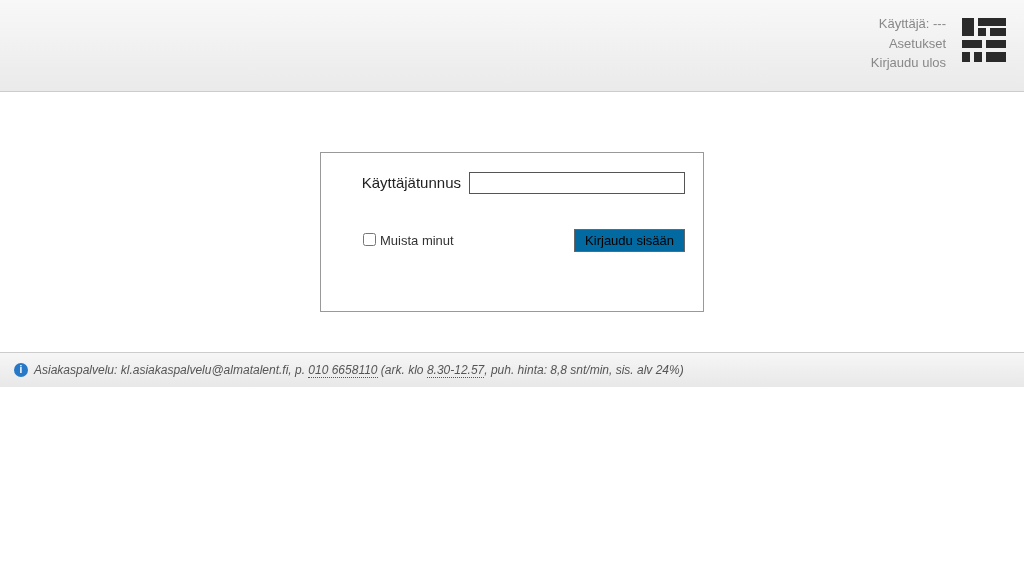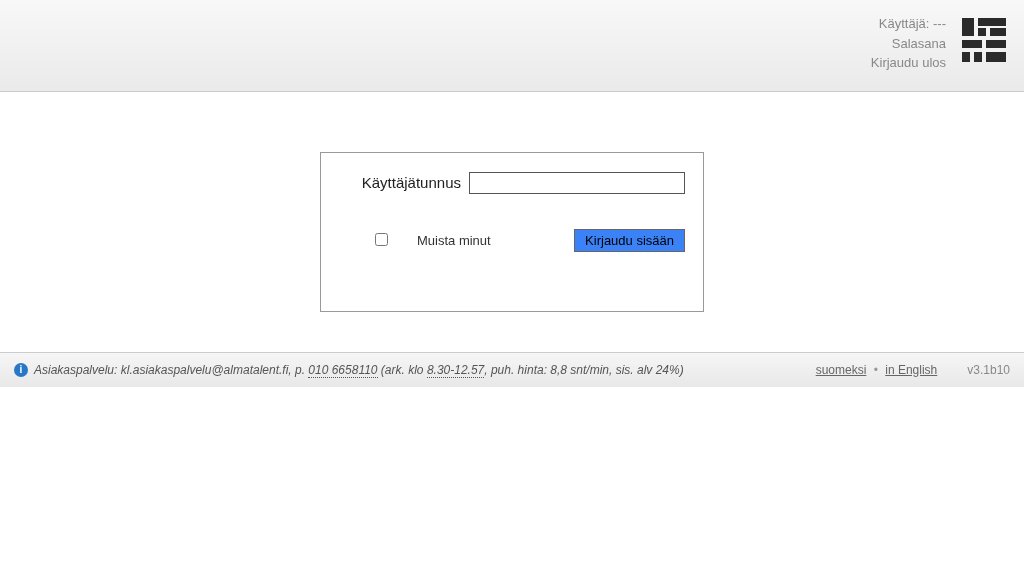--- a/index.html
+++ b/index.html
@@ -66,31 +66,30 @@
     .bottom-row {
       display: flex;
       align-items: center;
       justify-content: space-between;
     }
     .remember {
       display: flex;
       align-items: flex-start;
       font-size: 13px;
       color: #333;
-      margin-left: 36px;
-      gap: 25px;
+      margin-left: 24px;
     }
     .remember input[type="checkbox"] {
       width: 13px;
       height: 13px;
       margin-right: 4px;
       border: 1px solid #555;
     }
     .login-btn {
-      background: #3b82f6;
+      background: #0369a1;
       border: 1px solid #666;
       padding: 3px 10px;
       font-size: 13px;
       cursor: pointer;
     }
     .footer {
       background: linear-gradient(to bottom, #f6f6f6, #e8e8e8);
       border-top: 1px solid #ccc;
       padding: 10px 14px;
       display: flex;
@@ -140,21 +139,21 @@
     .version {
       color: #888;
     }
   </style>
 </head>
 <body>
 
 <div class="header">
   <div class="header-links">
     <span>Käyttäjä: ---</span>
-    <span>Salasana</span>
+    <span>Asetukset</span>
     <span>Kirjaudu ulos</span>
   </div>
   <div class="logo">
     <svg viewBox="0 0 48 48" fill="#2a2a2a">
       <rect x="2" y="2" width="12" height="18"></rect>
       <rect x="18" y="2" width="28" height="8"></rect>
       <rect x="18" y="12" width="8" height="8"></rect>
       <rect x="30" y="12" width="16" height="8"></rect>
       <rect x="2" y="24" width="20" height="8"></rect>
       <rect x="26" y="24" width="20" height="8"></rect>
@@ -182,21 +181,13 @@
   </div>
 </div>
 
 <div class="footer">
   <div class="footer-left">
     <span class="info-icon">i</span>
     <span>
       <span>Asiakaspalvelu: </span><span>kl.asiakaspalvelu@almatalent.fi</span><span>, p. </span><a href="#" class="dotted">010 6658110</a><span> (ark. klo </span><span class="dotted">8.30-12.57</span><span>, puh. hinta: 8,8 snt/min, sis. alv 24%)</span>
     </span>
   </div>
-  <div class="footer-right">
-    <span class="lang-links">
-      <a href="#">suomeksi</a>
-      <span class="lang-sep">•</span>
-      <a href="#">in English</a>
-    </span>
-    <span class="version">v3.1b10</span>
-  </div>
 </div>
 
 </body></html>

